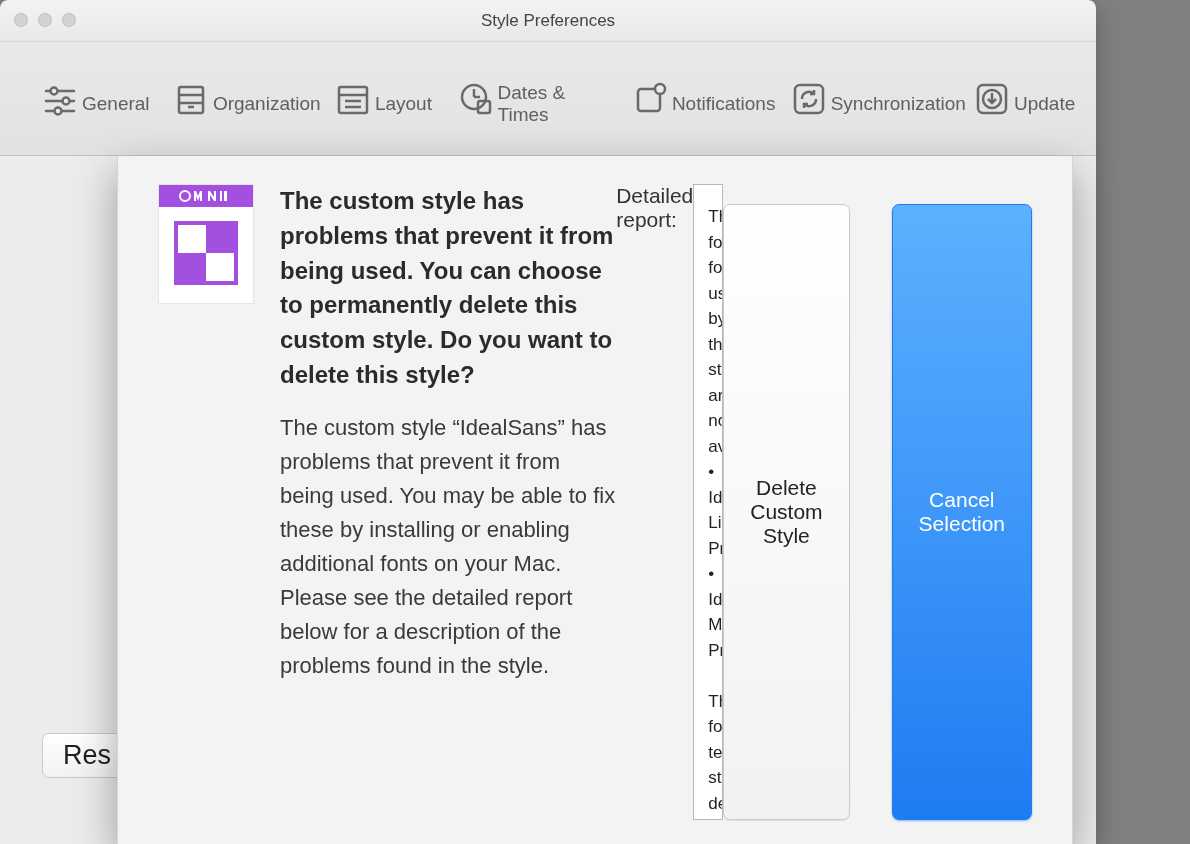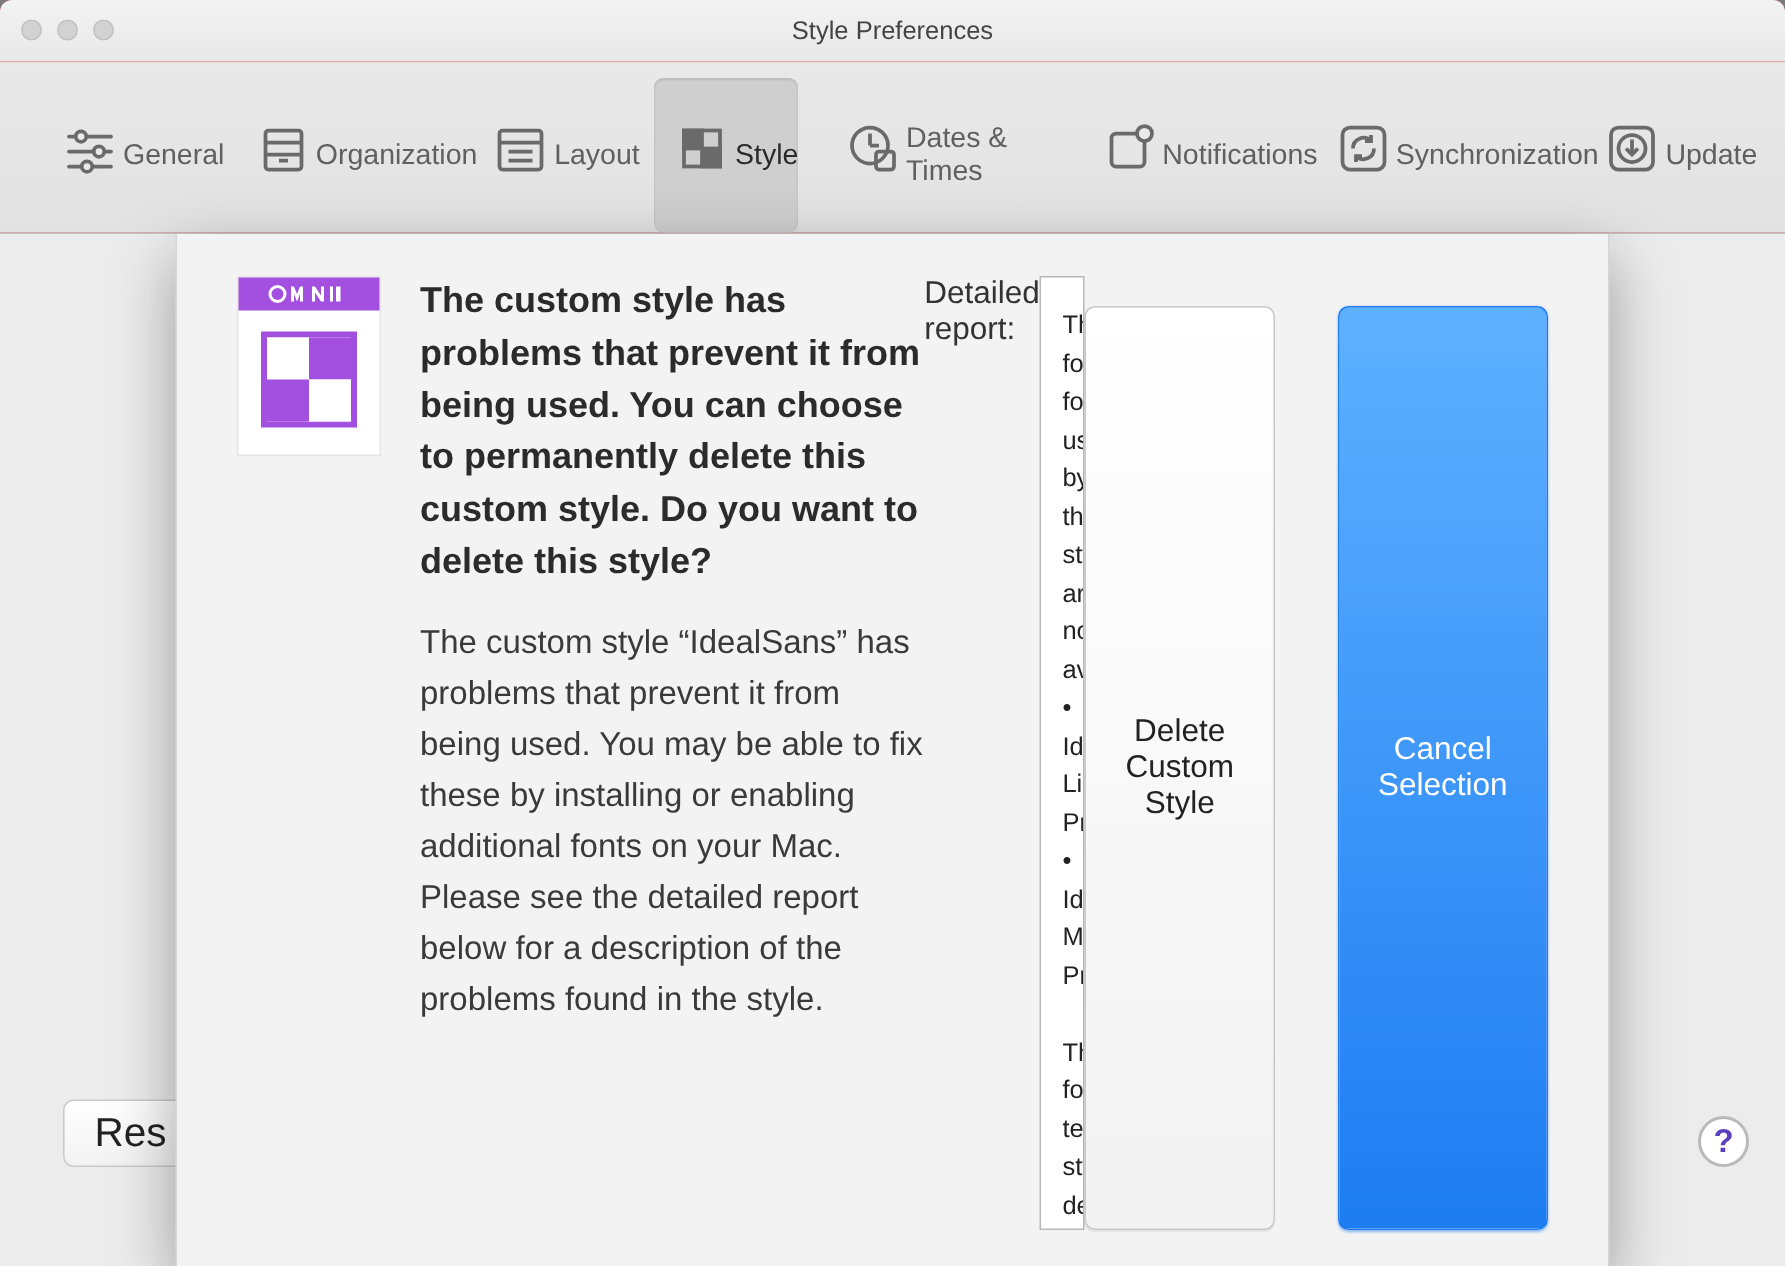--- a/index.html
+++ b/index.html
@@ -4,23 +4,23 @@
 <style>
   * { box-sizing: border-box; margin: 0; padding: 0; }
   body {
     font-family: -apple-system, "Helvetica Neue", Helvetica, Arial, sans-serif;
     background: #808080;
     width: 1190px;
     height: 844px;
     overflow: hidden;
   }
   .window {
-    width: 1190px;
+    width: 1096px;
     height: 844px;
-    background: #ef4444;
+    background: #6d28d9;
     border-radius: 8px 8px 0 0;
     display: flex;
     flex-direction: column;
     box-shadow: 0 6px 24px rgba(0,0,0,.25);
   }
   
   .titlebar {
     height: 42px;
     display: flex;
     align-items: center;
@@ -263,32 +263,20 @@
           <rect x="8" y="10" width="28" height="26" rx="2"></rect>
           <line x1="8" y1="18" x2="36" y2="18"></line>
           <line x1="14" y1="24" x2="30" y2="24"></line>
           <line x1="14" y1="30" x2="30" y2="30"></line>
         </g>
           </svg>
       </div>
       <div class="label">Layout</div>
     </div>
 
-    <div class="tool selected">
-      <div class="icon-box">
-        <svg viewBox="0 0 44 44">
-            <g stroke="#6a6a6a" stroke-width="2.5" fill="none">
-          <rect x="10" y="10" width="24" height="24"></rect>
-          <rect x="10" y="10" width="12" height="12" fill="#6a6a6a"></rect>
-          <rect x="22" y="22" width="12" height="12" fill="#6a6a6a"></rect>
-        </g>
-          </svg>
-      </div>
-      <div class="label">Style</div>
-    </div>
 
     <div class="tool">
       <div class="icon-box">
         <svg viewBox="0 0 44 44">
             <g stroke="#6a6a6a" stroke-width="2.5" fill="none">
           <circle cx="20" cy="20" r="12"></circle>
           <line x1="20" y1="20" x2="20" y2="12"></line>
           <line x1="20" y1="20" x2="26" y2="20"></line>
           <rect x="24" y="24" width="12" height="12" rx="2"></rect>
         </g>

